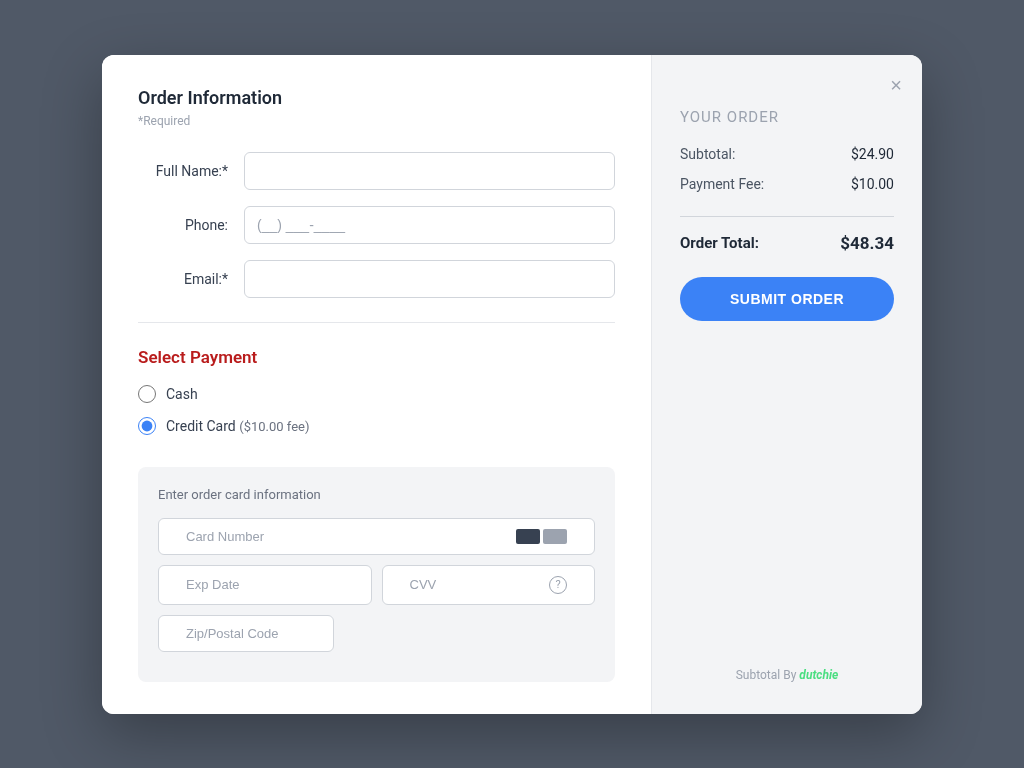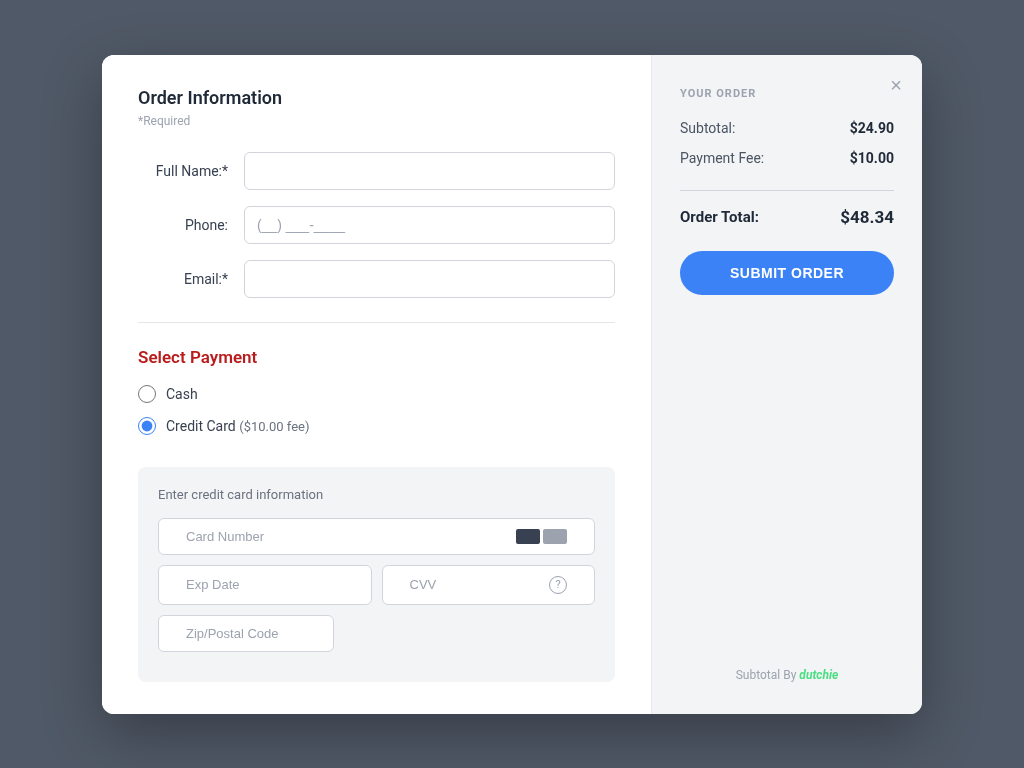--- a/index.html
+++ b/index.html
@@ -242,44 +242,45 @@
       background: none;
       border: none;
       font-size: 20px;
       color: #9ca3af;
       cursor: pointer;
       line-height: 1;
       padding: 4px;
     }
 
     .your-order-title {
-      font-size: 11px;
-      font-weight: 700;
+      font-size: 15px;
+      font-weight: 400;
       color: #9ca3af;
       letter-spacing: 1px;
       text-transform: uppercase;
       margin-bottom: 20px;
+      margin-top: 21px;
     }
 
     .order-line {
       display: flex;
       justify-content: space-between;
       align-items: center;
       margin-bottom: 14px;
     }
 
     .order-line-label {
       font-size: 14px;
       color: #4b5563;
     }
 
     .order-line-value {
       font-size: 14px;
       color: #1f2937;
-      font-weight: 700;
+      font-weight: 400;
     }
 
     .order-divider {
       border: none;
       border-top: 1px solid #d1d5db;
       margin: 10px 0 16px;
     }
 
     .order-total-line {
       display: flex;
@@ -379,21 +380,21 @@
         <input class="radio-input" type="radio" name="payment" value="cash" style="">
         <span class="radio-label">Cash</span>
       </label>
       <label class="radio-option">
         <input class="radio-input" type="radio" name="payment" value="credit_card" checked="" style="">
         <span class="radio-label">Credit Card <span class="fee">($10.00 fee)</span></span>
       </label>
     </div>
 
     <div class="cc-box">
-      <div class="cc-box-title">Enter credit card information</div>
+      <div class="cc-box-title">Enter order card information</div>
 
       <div class="cc-field">
         <div class="cc-field-inner">
           <input type="text" placeholder="Card Number" style="">
           <div class="card-icon">
             <div class="card-rect"></div>
             <div class="card-rect light"></div>
           </div>
         </div>
       </div>

